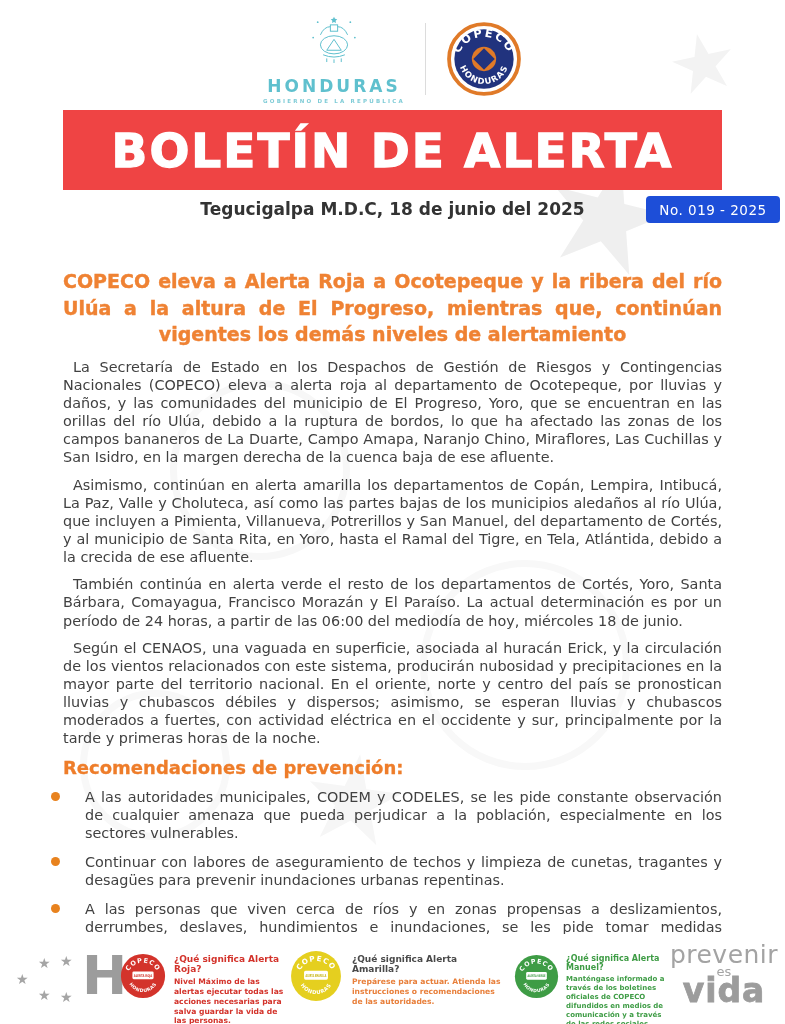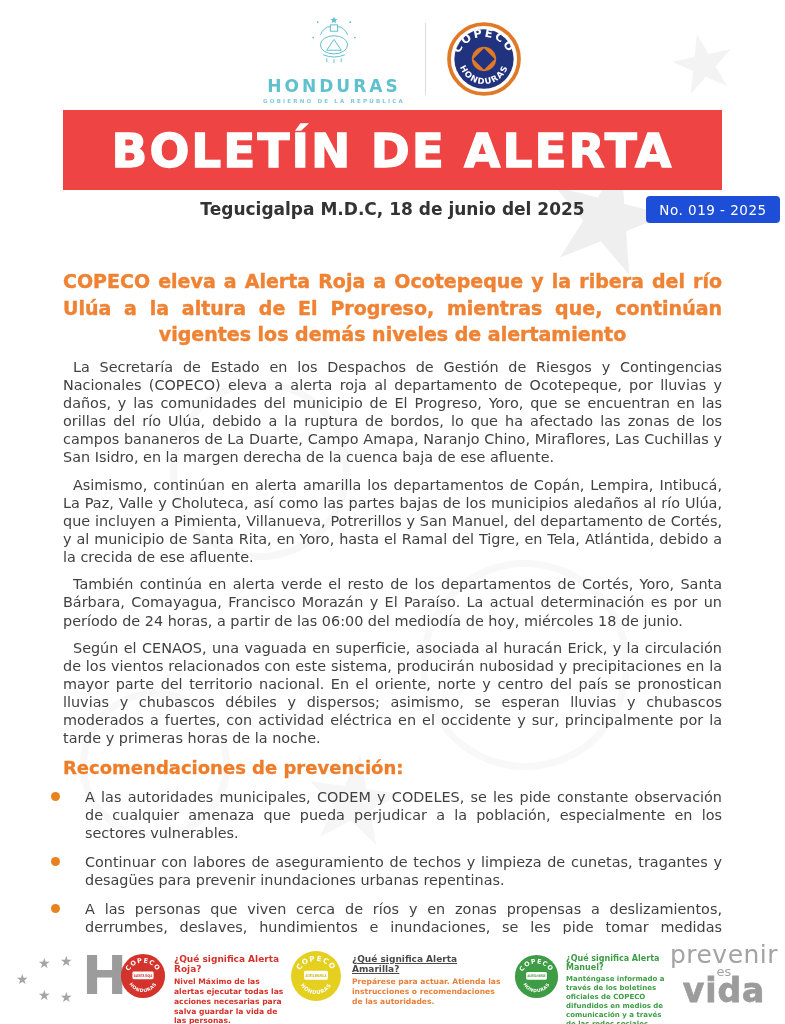--- a/index.html
+++ b/index.html
@@ -91,21 +91,21 @@
   .h-mark { position:absolute; left:16px; top:16px; width:120px; height:62px; }
   .h-star { position:absolute; color:#a5a5a5; font-size:14px; line-height:1; }
   .h-letter {
     position:absolute; left:66px; top:-6px; font-size:54px; font-weight:700; color:#9c9c9c;
   }
   .f-badge { position:absolute; }
   .f-text { position:absolute; }
   .f-title { font-size:9px; font-weight:800; margin-bottom:3px; }
   .f-desc  { font-size:7.6px; line-height:1.3; font-weight:600; }
   .t-red   { color:#d3332b; }
-  .t-dark  { color:#4a4a4a;text-decoration:underline; }
+  .t-dark  { color:#4a4a4a; }
   .t-orange{ color:#e87f3a; }
   .t-green { color:#3e9c45; }
   .slogan { position:absolute; left:668px; top:6px; width:112px; text-align:center; color:#a3a3a3; }
   .slogan-1 { font-size:25px; font-weight:500; letter-spacing:0.5px; }
   .slogan-2 { font-size:13px; margin-top:-5px; }
   .slogan-3 { font-size:33px; font-weight:800; letter-spacing:1px; color:#9c9c9c;
               margin-top:-8px; -webkit-text-stroke:0.8px #9c9c9c; }
 </style>
 </head>
 <body>

